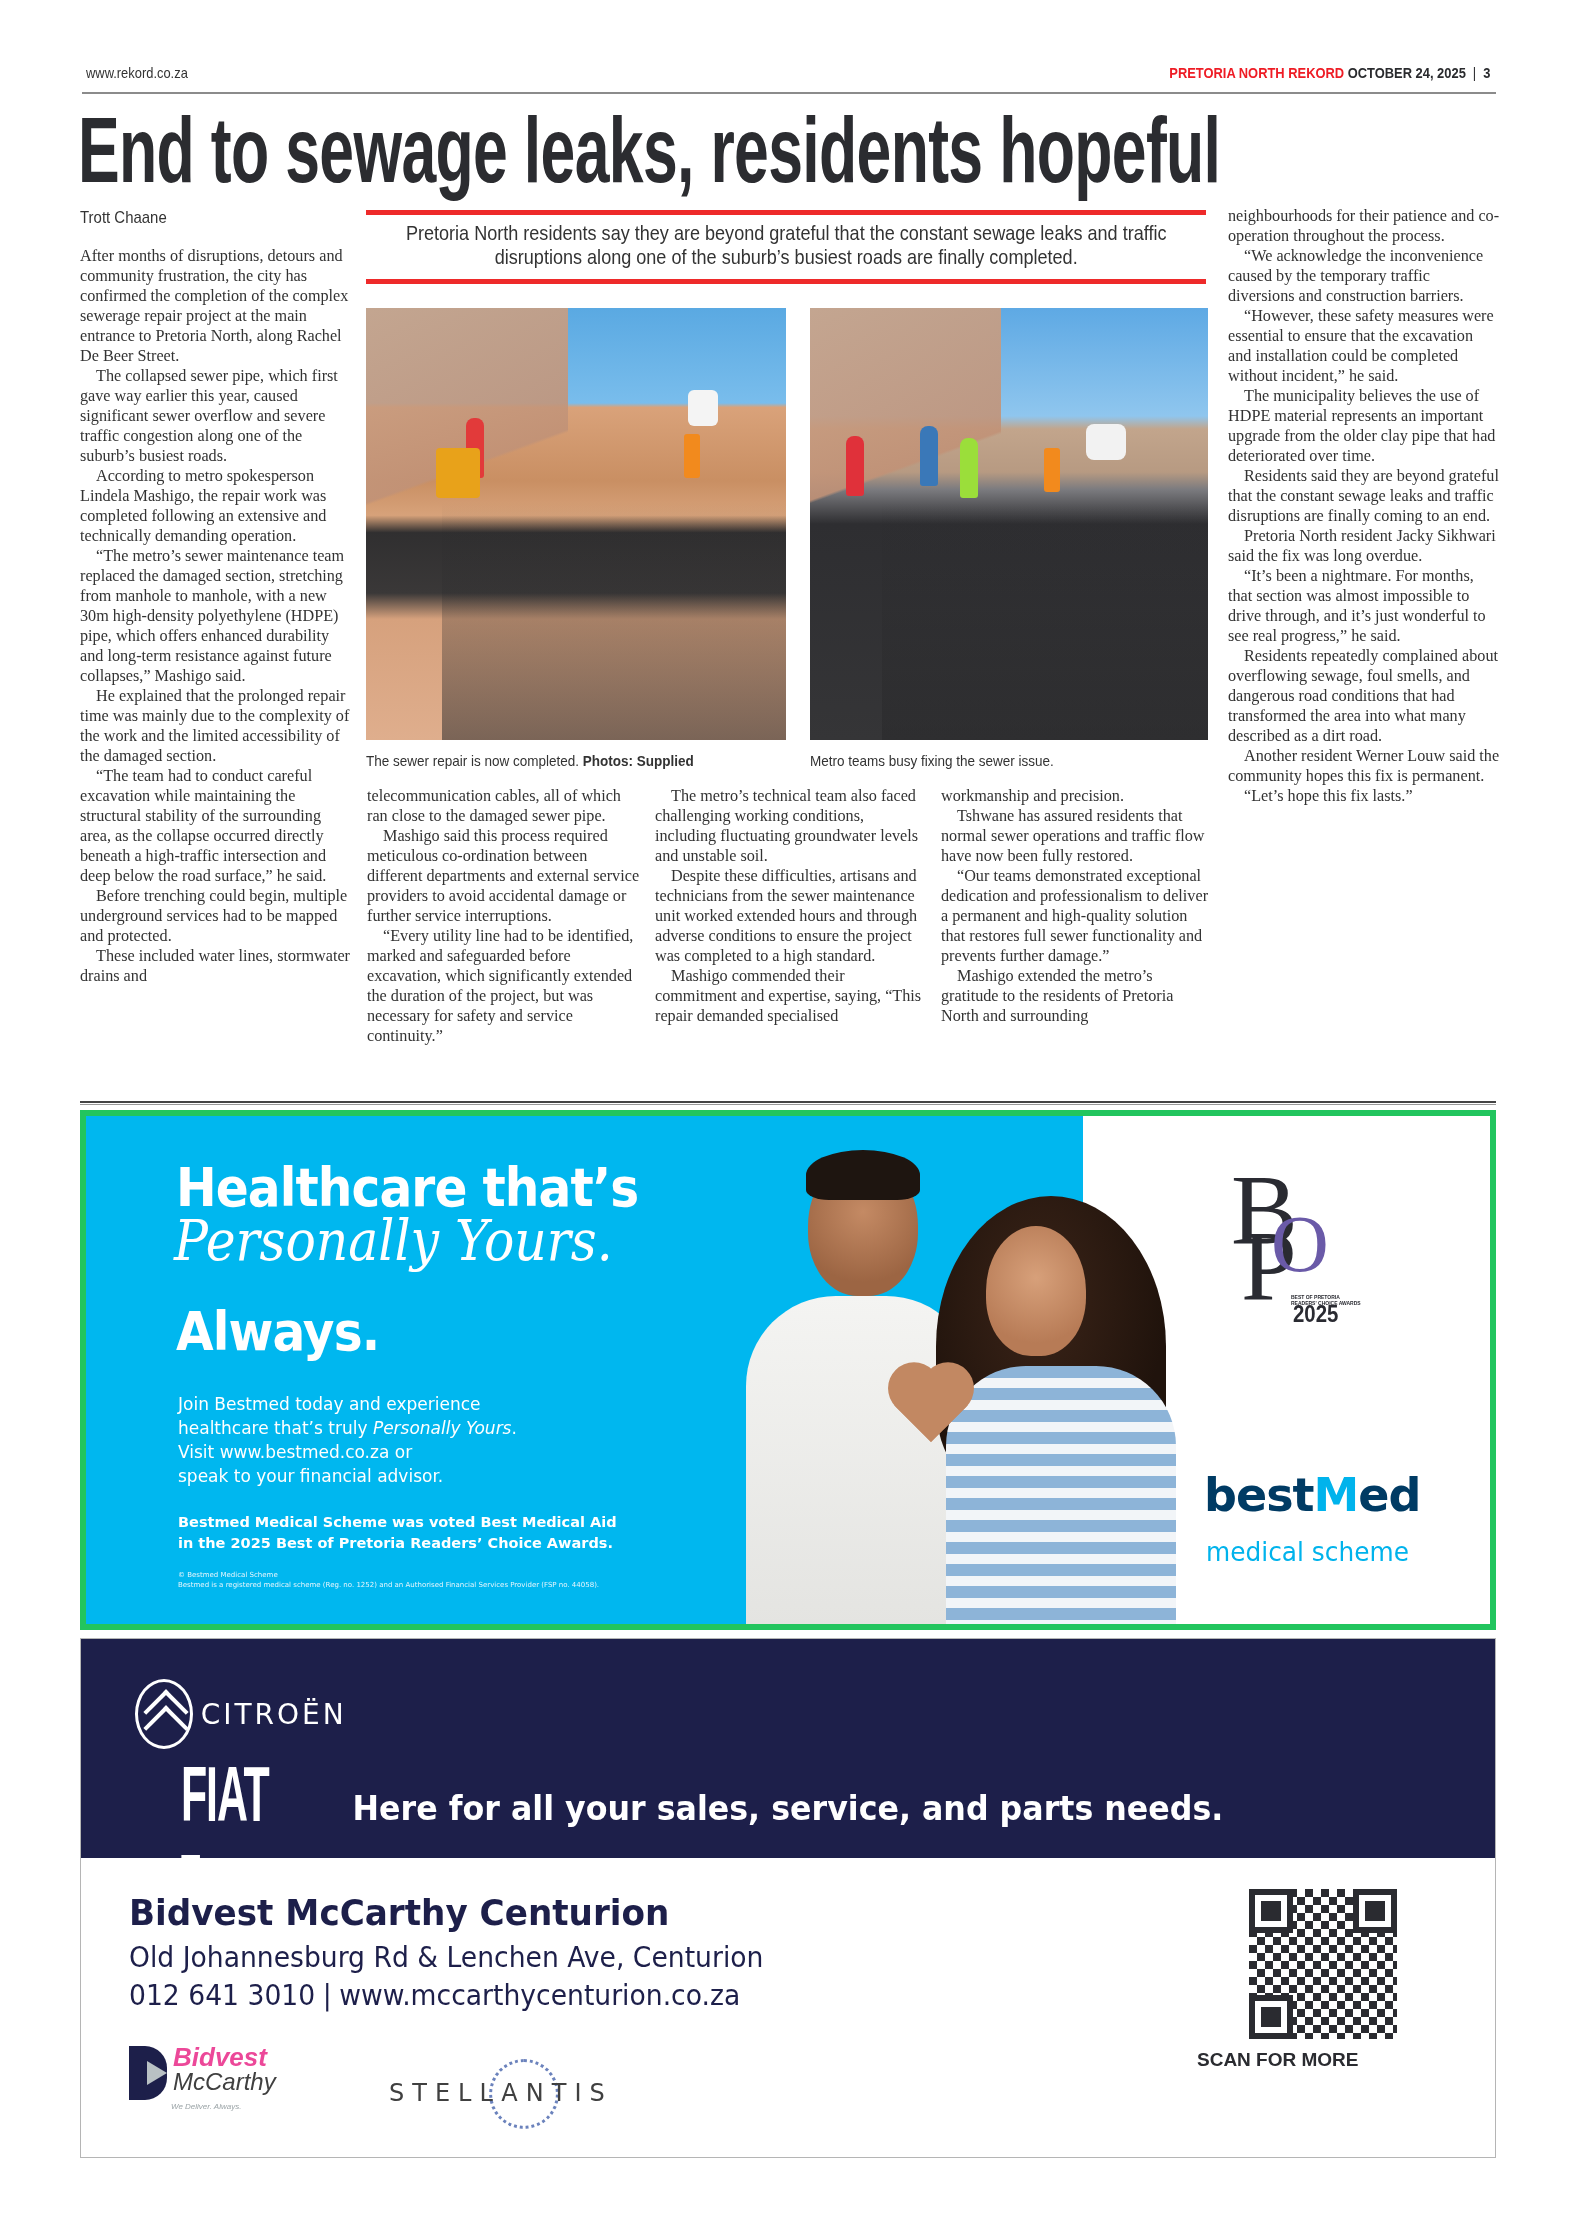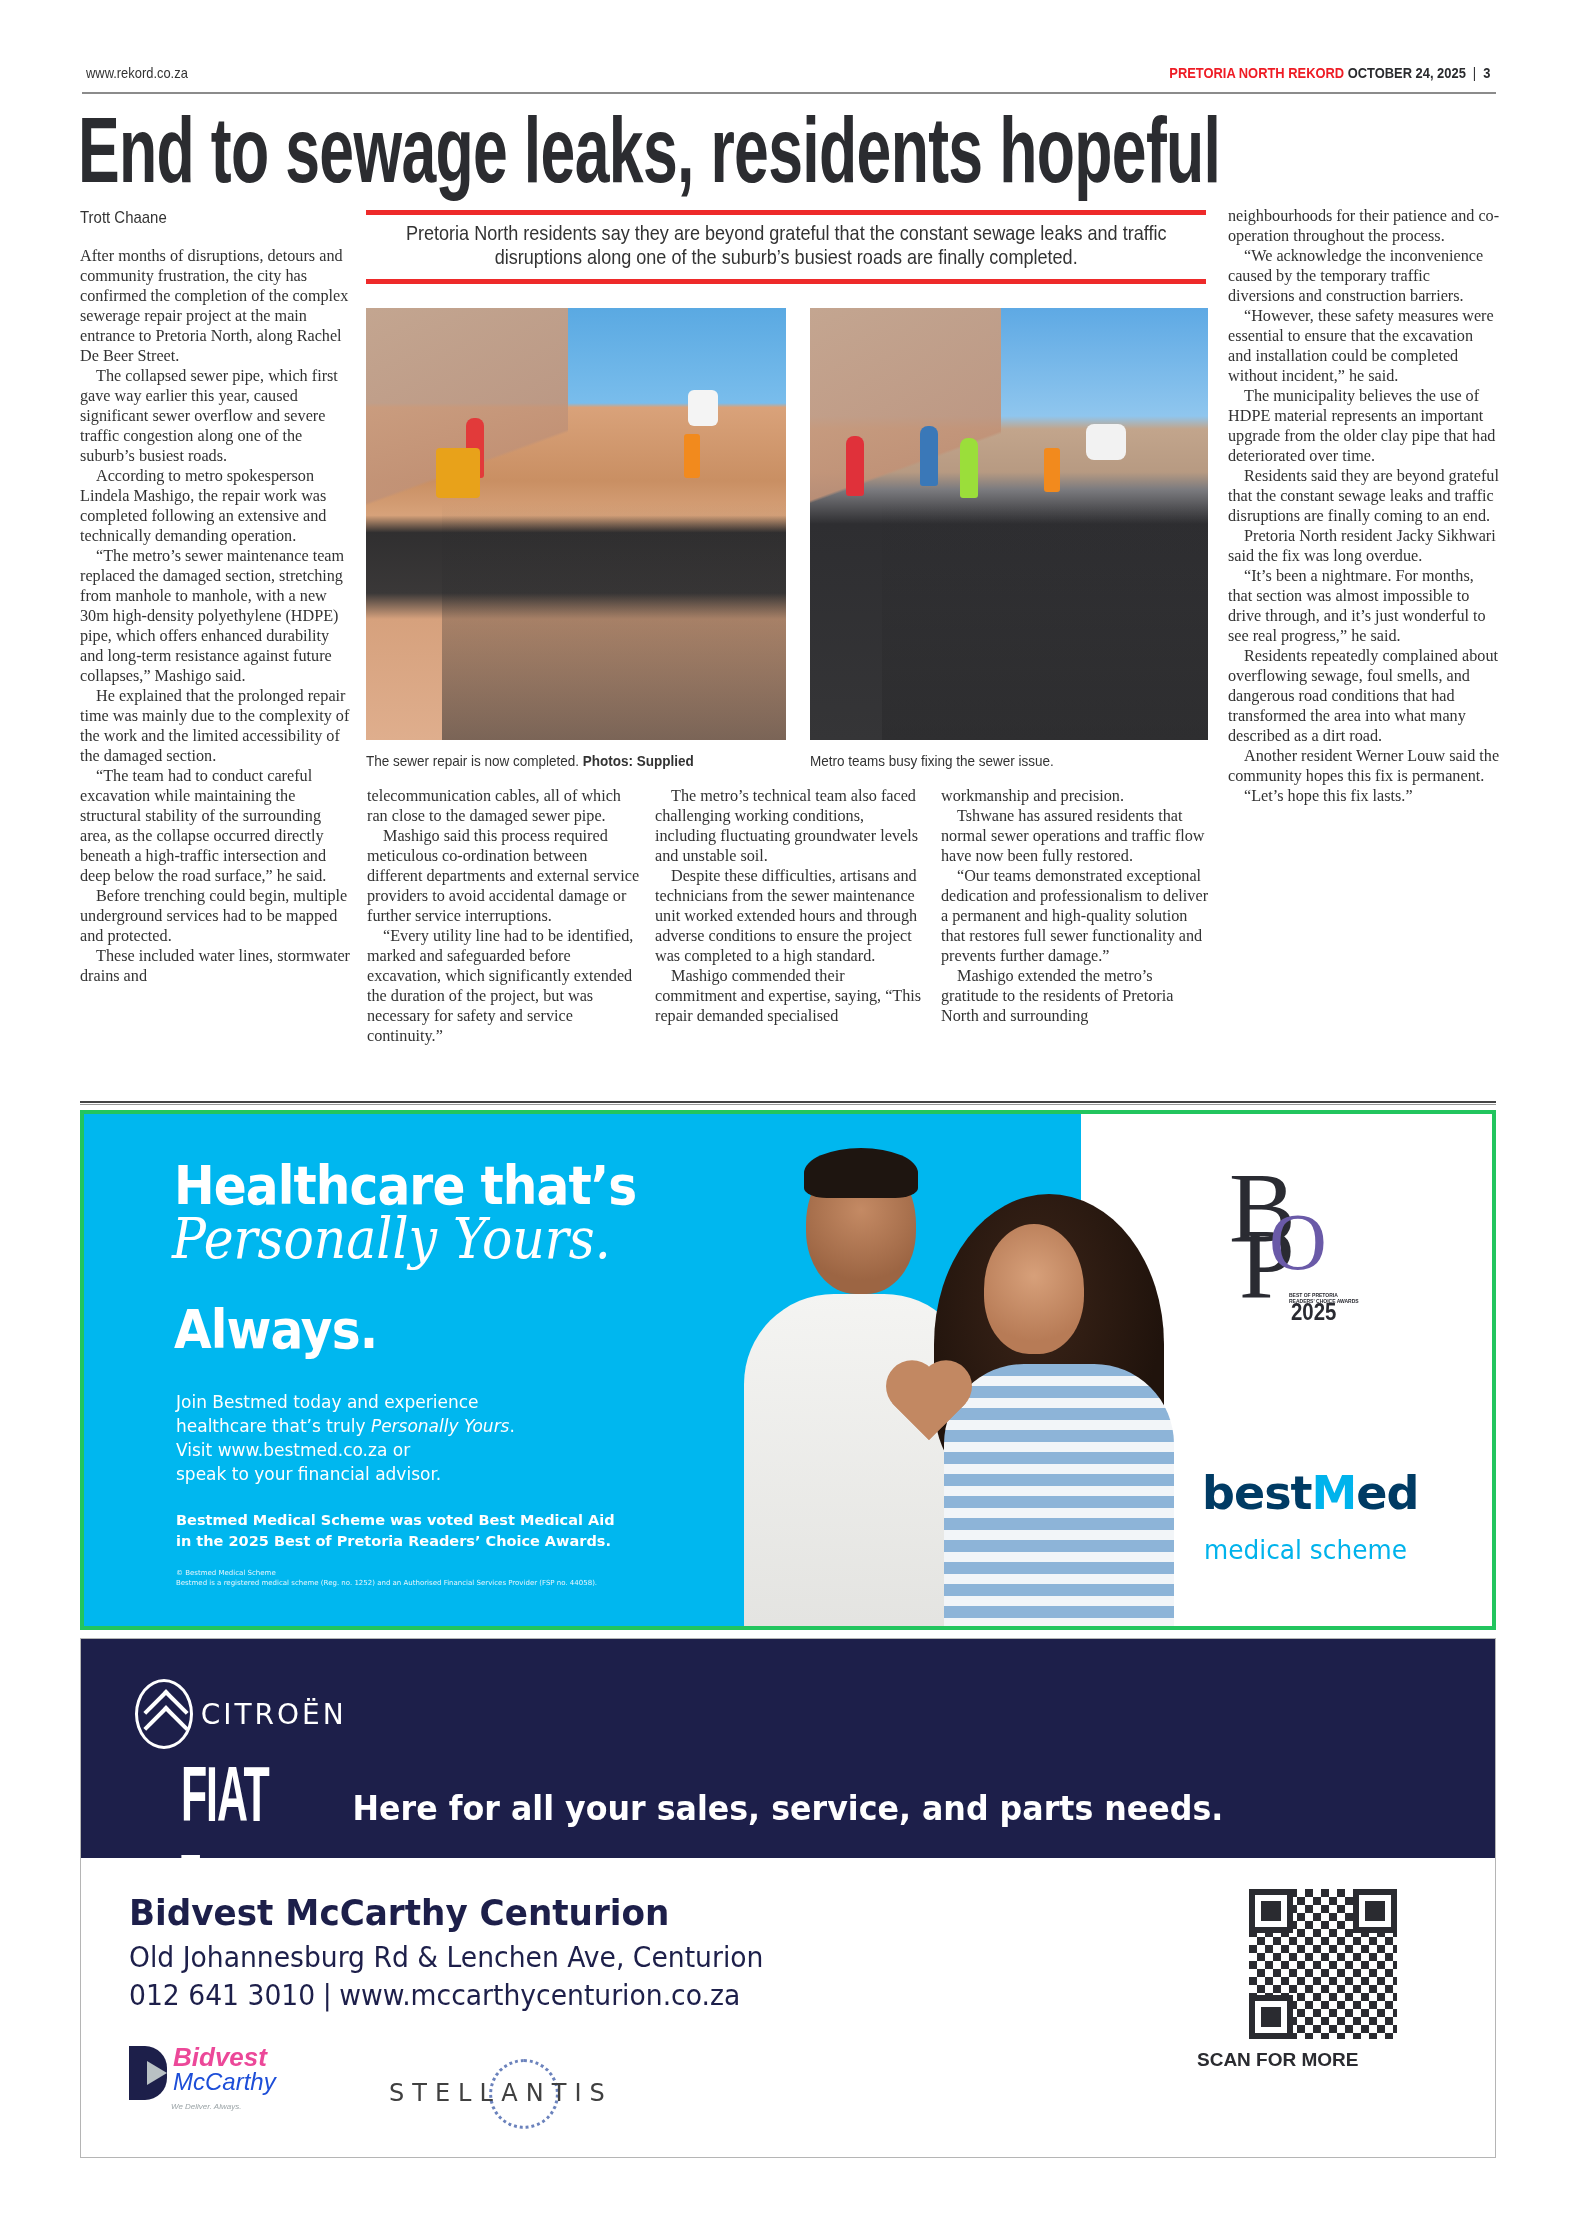--- a/index.html
+++ b/index.html
@@ -41,21 +41,21 @@
   .photo .worker { position: absolute; width: 18px; height: 60px; border-radius: 8px 8px 3px 3px; }
   .photo .cone { position: absolute; width: 16px; height: 44px; background: #f28a1d; border-radius: 3px; }
   .caption { position: absolute; top: 752px; font-family: "Liberation Sans", sans-serif; font-size: 15px; color: #333; white-space: nowrap; transform: scaleX(0.9); transform-origin: left; }
   .caption1 { left: 366px; }
   .caption2 { left: 810px; }
   .caption b { font-weight: bold; }
 
   .end-rule { position: absolute; left: 80px; top: 1101px; width: 1416px; height: 4px; border-top: 2px solid #444; border-bottom: 1px solid #999; }
 
   
-  .ad-bestmed { position: absolute; left: 80px; top: 1110px; width: 1416px; height: 520px; border: 4px solid #22c55e; background: #fff; overflow: hidden; }
+  .ad-bestmed { position: absolute; left: 80px; top: 1110px; width: 1416px; height: 520px; border: 6px solid #22c55e; background: #fff; overflow: hidden; }
   .ad-blue { position: absolute; left: 0; top: 0; width: 997px; height: 518px; background: #00b7ef; }
   .ad-h1 { position: absolute; left: 90px; top: 40px; font-family: "DejaVu Sans", sans-serif; font-weight: bold; font-size: 54px; color: #fff; letter-spacing: -1px; transform: scaleX(0.9); transform-origin: left; white-space: nowrap; }
   .ad-script { position: absolute; left: 88px; top: 92px; font-family: "DejaVu Serif", serif; font-style: italic; font-size: 56px; color: #fff; transform: scaleX(0.9); transform-origin: left; white-space: nowrap; }
   .ad-h2 { position: absolute; left: 90px; top: 184px; font-family: "DejaVu Sans", sans-serif; font-weight: bold; font-size: 54px; color: #fff; letter-spacing: -1px; transform: scaleX(0.9); transform-origin: left; white-space: nowrap; }
   .ad-body { position: absolute; left: 92px; top: 276px; font-family: "DejaVu Sans", sans-serif; font-size: 17px; line-height: 24px; color: #fff; width: 420px; }
   .ad-body i { font-style: italic; }
   .ad-award { position: absolute; left: 92px; top: 396px; font-family: "DejaVu Sans", sans-serif; font-weight: bold; font-size: 14.5px; line-height: 21px; color: #fff; width: 460px; }
   .ad-legal { position: absolute; left: 92px; top: 454px; font-family: "DejaVu Sans", sans-serif; font-size: 7px; line-height: 10px; color: #e6f6fd; width: 500px; }
   .couple { position: absolute; left: 600px; top: 0; width: 520px; height: 518px; }
   .person-man { position: absolute; left: 60px; top: 30px; width: 230px; height: 500px; }
@@ -105,21 +105,21 @@
 
   .dealer-name { position: absolute; left: 48px; top: 253px; font-family: "DejaVu Sans", sans-serif; font-weight: bold; font-size: 36px; color: #1d1f4a; white-space: nowrap; transform: scaleX(0.95); transform-origin: left; }
   .dealer-addr { position: absolute; left: 48px; top: 302px; font-family: "DejaVu Sans", sans-serif; font-size: 28px; color: #1d1f4a; white-space: nowrap; transform: scaleX(0.95); transform-origin: left; }
   .dealer-contact { position: absolute; left: 48px; top: 340px; font-family: "DejaVu Sans", sans-serif; font-size: 28px; color: #1d1f4a; white-space: nowrap; transform: scaleX(0.95); transform-origin: left; }
   .dealer-contact .bar { margin: 0 8px; }
 
   .bidvest-logo { position: absolute; left: 48px; top: 407px; width: 200px; height: 70px; }
   .bidvest-b { position: absolute; left: 0; top: 0; width: 38px; height: 54px; background: #1d1f4a; border-radius: 0 22px 22px 0; }
   .bidvest-b::after { content: ""; position: absolute; left: 18px; top: 15px; width: 0; height: 0; border-top: 12px solid transparent; border-bottom: 12px solid transparent; border-left: 20px solid #b9c1c4; }
   .bidvest-word { position: absolute; left: 44px; top: -4px; font-family: "Liberation Sans", sans-serif; font-weight: bold; font-style: italic; font-size: 26px; color: #ec4899; }
-  .mccarthy-word { position: absolute; left: 44px; top: 22px; font-family: "Liberation Sans", sans-serif; font-style: italic; font-size: 24px; color: #1d4ed8; }
+  .mccarthy-word { position: absolute; left: 44px; top: 22px; font-family: "Liberation Sans", sans-serif; font-style: italic; font-size: 24px; color: #404040; }
   .bidvest-slogan { position: absolute; left: 42px; top: 56px; font-family: "Liberation Sans", sans-serif; font-style: italic; font-size: 8px; color: #9aa3a6; white-space: nowrap; }
 
   .stellantis { position: absolute; left: 308px; top: 420px; width: 230px; height: 70px; }
   .stellantis-dots { position: absolute; left: 100px; top: 0; width: 70px; height: 70px; border-radius: 50%; border: 3px dotted #2d4ea0; opacity: .7; }
   .stellantis-text { position: absolute; left: 0; top: 20px; font-family: "DejaVu Sans", sans-serif; font-size: 24px; letter-spacing: 8px; color: #404040; white-space: nowrap; }
 
   .qr { position: absolute; left: 1168px; top: 250px; width: 148px; height: 150px;
         background:
           linear-gradient(#2a2b30,#2a2b30) 0 0/44px 44px no-repeat,
           linear-gradient(#2a2b30,#2a2b30) 104px 0/44px 44px no-repeat,

